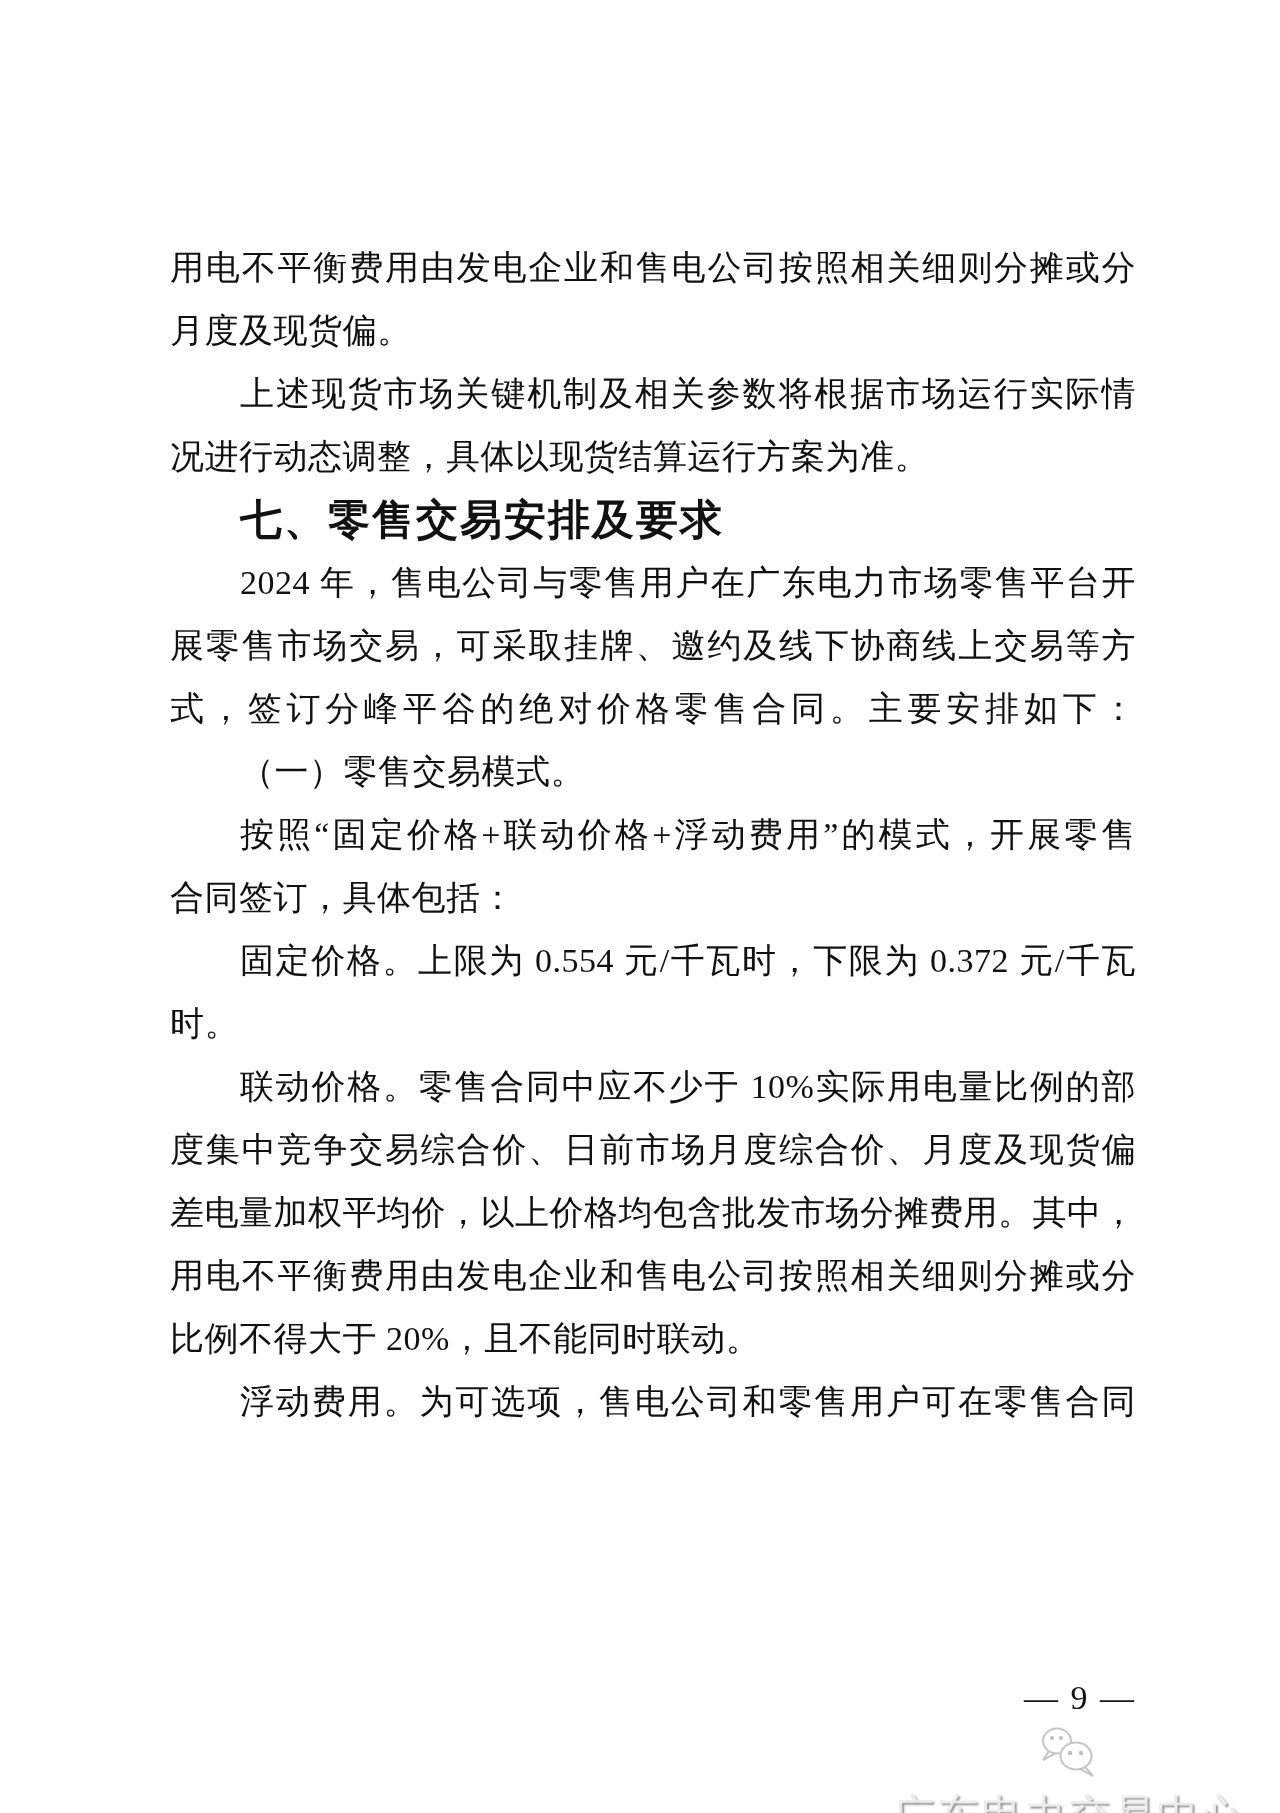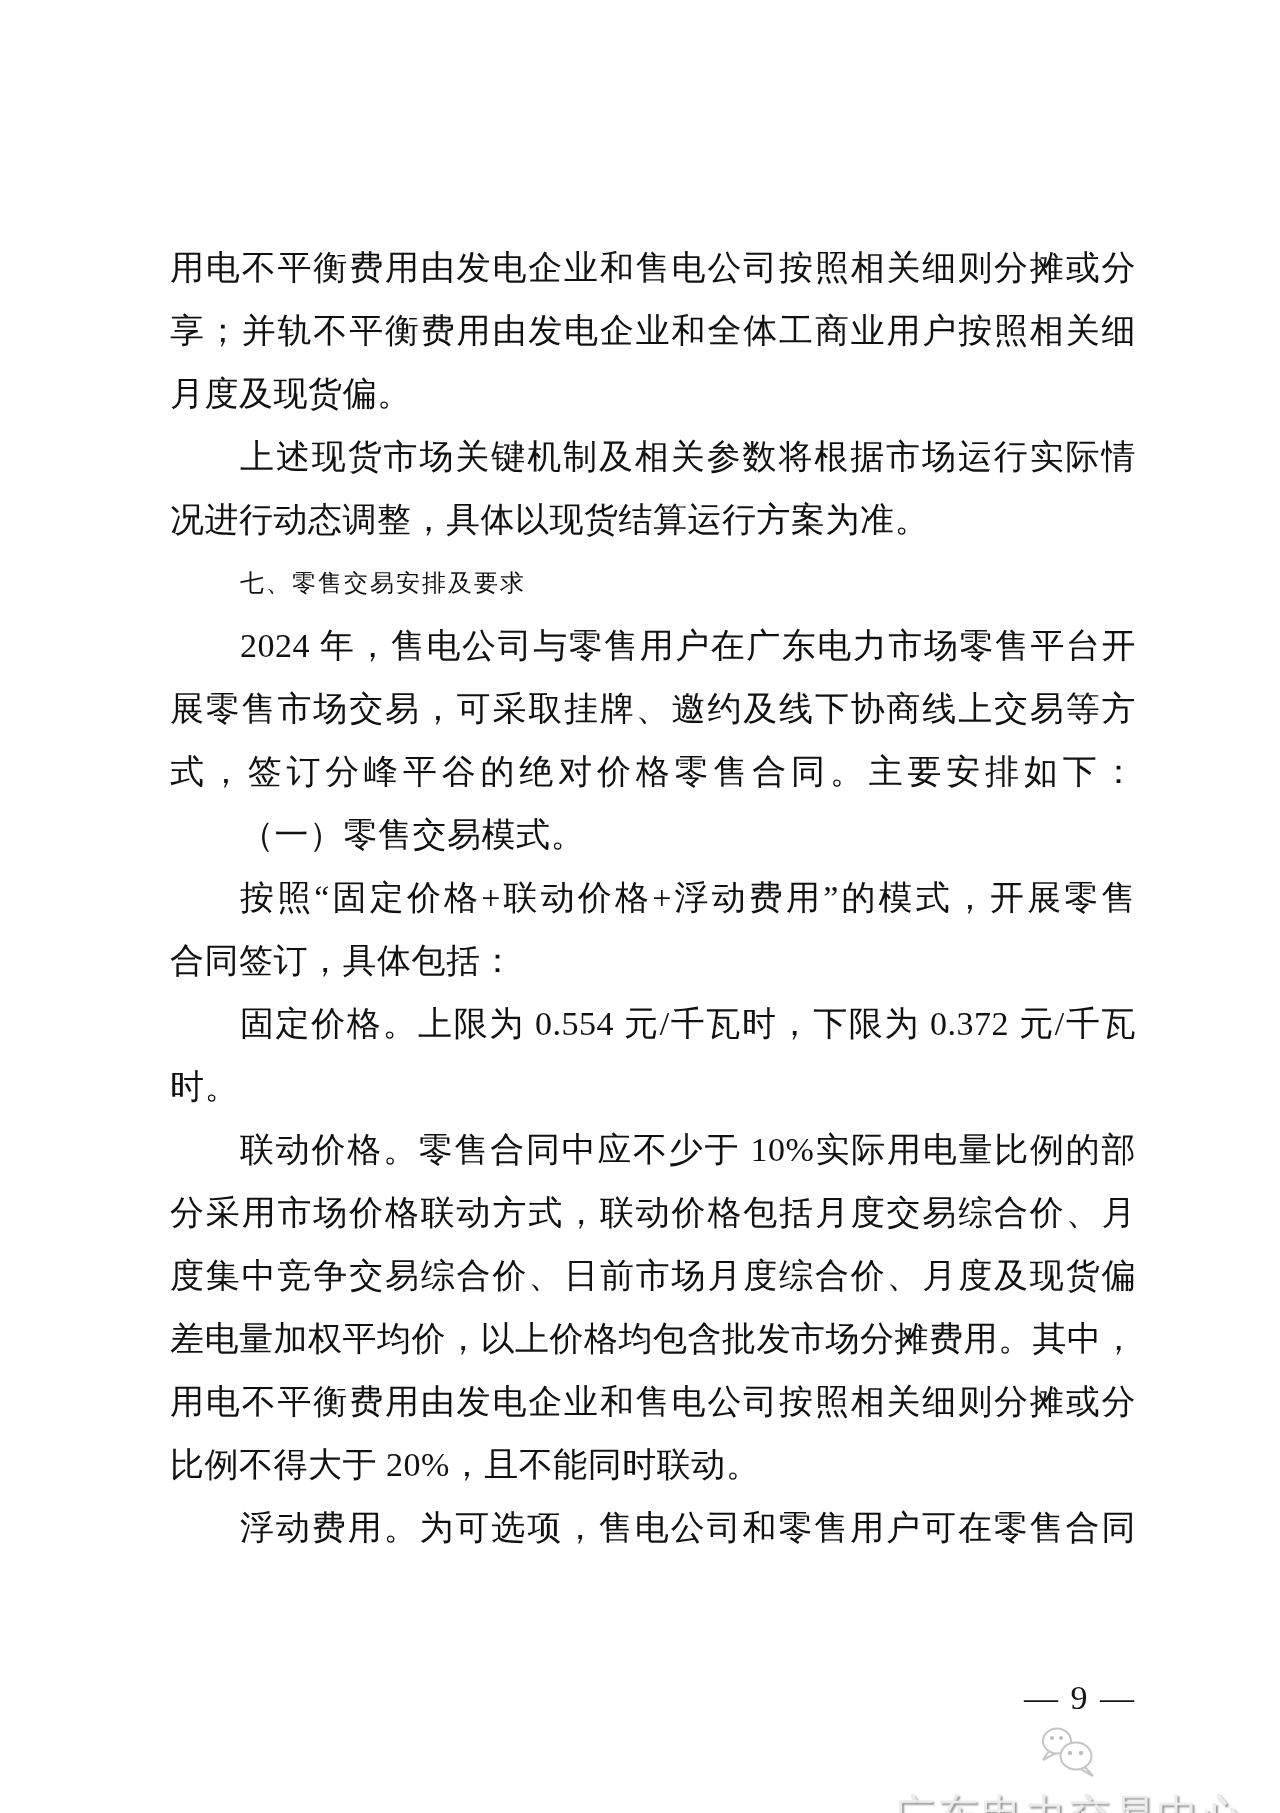--- a/index.html
+++ b/index.html
@@ -33,22 +33,22 @@
     white-space: normal;
     text-align: justify;
     text-align-last: justify;
     text-justify: inter-character;
   }
   
   .ind { text-indent: 70px; }
   
   .h1 {
     font-family: "Liberation Sans", sans-serif;
-    font-weight: normal;
-    font-size: 24px;
+    font-weight: bold;
+    font-size: 42px;
     letter-spacing: 2px;
   }
 
   
   .pagenum {
     position: absolute;
     left: 170px;
     top: 1680px;
     width: 966px;
     text-align: right;
@@ -79,35 +79,33 @@
   }
   .wechat { display: block; }
 </style>
 </head>
 <body>
 
 <div class="page">
 
   <div class="textblock">
     <div class="line j">用电不平衡费用由发电企业和售电公司按照相关细则分摊或分</div>
-    <div class="line j">享；并轨不平衡费用由发电企业和全体工商业用户按照相关细</div>
     <div class="line">月度及现货偏。</div>
     <div class="line j ind">上述现货市场关键机制及相关参数将根据市场运行实际情</div>
     <div class="line">况进行动态调整，具体以现货结算运行方案为准。</div>
     <div class="line h1 ind">七、零售交易安排及要求</div>
     <div class="line j ind">2024 年，售电公司与零售用户在广东电力市场零售平台开</div>
     <div class="line j">展零售市场交易，可采取挂牌、邀约及线下协商线上交易等方</div>
     <div class="line j">式，签订分峰平谷的绝对价格零售合同。主要安排如下：</div>
     <div class="line ind">（一）零售交易模式。</div>
     <div class="line j ind">按照“固定价格+联动价格+浮动费用”的模式，开展零售</div>
     <div class="line">合同签订，具体包括：</div>
     <div class="line j ind">固定价格。上限为 0.554 元/千瓦时，下限为 0.372 元/千瓦</div>
     <div class="line">时。</div>
     <div class="line j ind">联动价格。零售合同中应不少于 10%实际用电量比例的部</div>
-    <div class="line j">分采用市场价格联动方式，联动价格包括月度交易综合价、月</div>
     <div class="line j">度集中竞争交易综合价、日前市场月度综合价、月度及现货偏</div>
     <div class="line j">差电量加权平均价，以上价格均包含批发市场分摊费用。其中，</div>
     <div class="line j">用电不平衡费用由发电企业和售电公司按照相关细则分摊或分</div>
     <div class="line">比例不得大于 20%，且不能同时联动。</div>
     <div class="line j ind">浮动费用。为可选项，售电公司和零售用户可在零售合同</div>
   </div>
 
   <div class="pagenum">— 9 —</div>
 
   <div class="footer">

